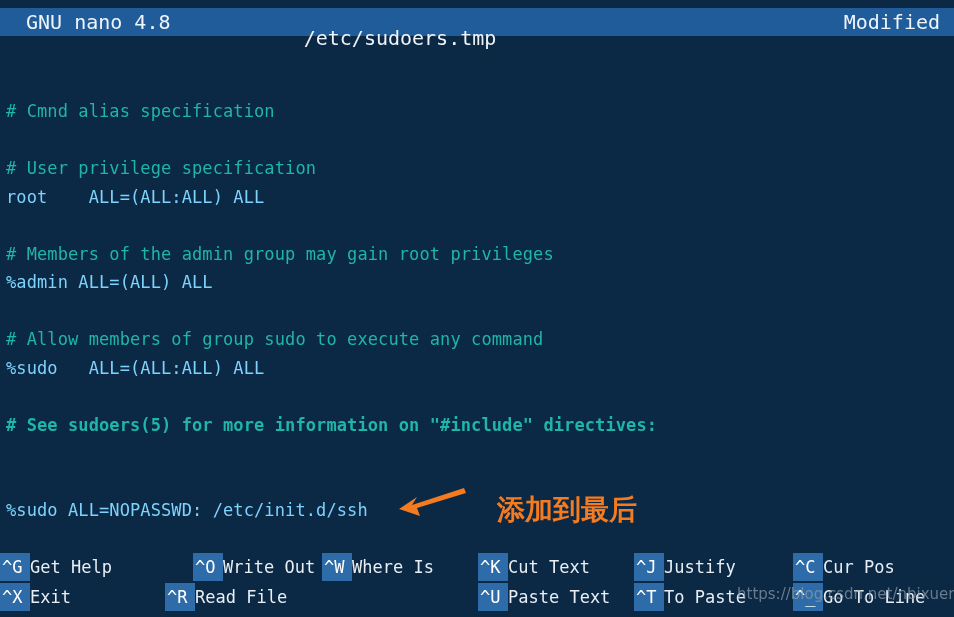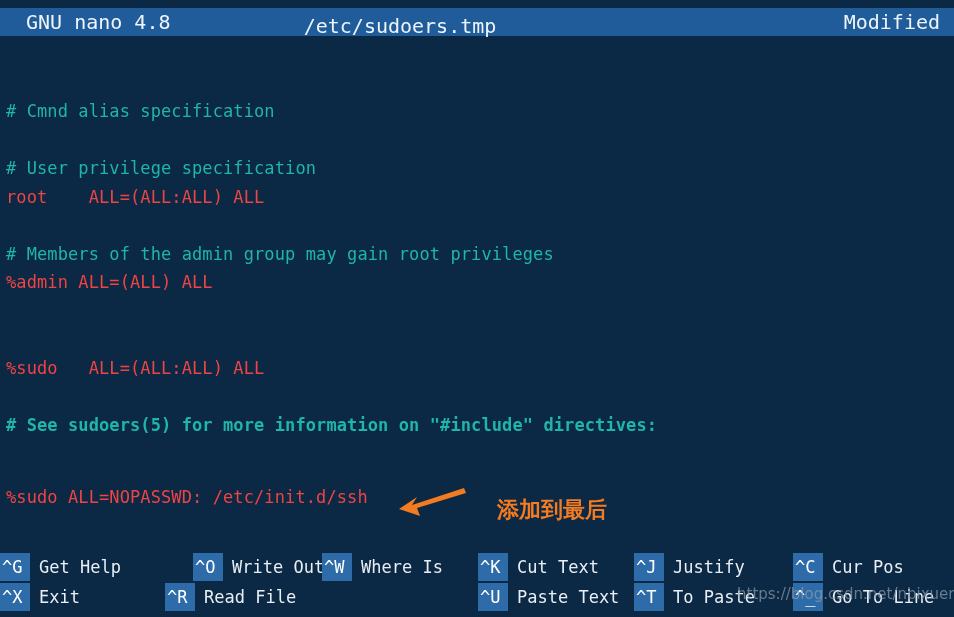--- a/index.html
+++ b/index.html
@@ -30,21 +30,21 @@
     white-space: pre;
   }
   #titlebar .tb-left {
     position: absolute;
     left: 26px;
     top: 0;
   }
   #titlebar .tb-center {
     position: absolute;
     left: 0;
-    top: 4px;
+    top: 16px;
     width: 800px;
     text-align: center;
     border-radius: 7px;
   }
   #titlebar .tb-right {
     position: absolute;
     right: 14px;
     top: 0;
   }
 
@@ -56,39 +56,39 @@
     width: 954px;
     height: 508px;
   }
   .codeline {
     position: absolute;
     left: 6px;
     height: 28px;
     line-height: 28px;
     font-size: 17px;
     white-space: pre;
-    color: #ef4444;
+    color: #7dd3fc;
     letter-spacing: 0.1px;
   }
   .codeline.comment { color: #1fb5ab; }
 
   
   #arrow-annotation {
     position: absolute;
     left: 396px;
     top: 486px;
     width: 72px;
     height: 36px;
   }
   #annotation-text {
     position: absolute;
     left: 497px;
     top: 496px;
     font-family: "DejaVu Sans", "Liberation Sans", sans-serif;
-    font-size: 22px;
+    font-size: 28px;
     font-weight: bold;
     color: #f47b20;
     line-height: 28px;
     white-space: pre;
   }
 
   
   #shortcutbar {
     position: absolute;
     left: 0;
@@ -107,21 +107,20 @@
     display: inline-block;
     background: #2d6ca8;
     color: #ffffff;
     padding: 0 2px;
     min-width: 26px;
     text-align: left;
   }
   .sc-label {
     display: inline-block;
     color: #e8eef4;
-    padding-left: 9px;
   }
 
   
   #watermark {
     position: absolute;
     left: 737px;
     top: 585px;
     font-family: "DejaVu Sans", "Liberation Sans", sans-serif;
     font-size: 15px;
     color: #8a9bac;
@@ -140,23 +139,24 @@
     <span class="tb-center">/etc/sudoers.tmp</span>
     <span class="tb-right">Modified</span>
   </div>
 
   <div id="editor">
       <div class="codeline comment" style="top: 114px;"># User privilege specification</div>
       <div class="codeline comment" style="top: 57px;"># Cmnd alias specification</div>
       <div class="codeline" style="top: 142.5px;">root    ALL=(ALL:ALL) ALL</div>
       <div class="codeline comment" style="top: 199.5px;"># Members of the admin group may gain root privileges</div>
       <div class="codeline" style="top: 228px;">%admin ALL=(ALL) ALL</div>
+      <div class="codeline comment" style="top: 285px;"># Allow members of group sudo to execute any command</div>
       <div class="codeline" style="top: 313.5px;">%sudo   ALL=(ALL:ALL) ALL</div>
       <div class="codeline comment" style="top: 370.5px; font-weight: bold;"># See sudoers(5) for more information on "#include" directives:</div>
-      <div class="codeline" style="top: 443px;">%sudo ALL=NOPASSWD: /etc/init.d/ssh</div>
+      <div class="codeline" style="top: 456px;">%sudo ALL=NOPASSWD: /etc/init.d/ssh</div>
     </div>
 
   <svg id="arrow-annotation" viewBox="0 0 72 36">
     <path d="M 68 2 L 16 19 L 21 11 L 3 23 L 24 30 L 21 22 L 70 7 Z" fill="#f47b20"></path>
   </svg>
 
   <div id="annotation-text">添加到最后</div>
 
   <div id="shortcutbar">
       <div class="sc-cell" style="left: 0px; top: 0px;"><span class="sc-key">^G</span><span class="sc-label">Get Help</span></div>

